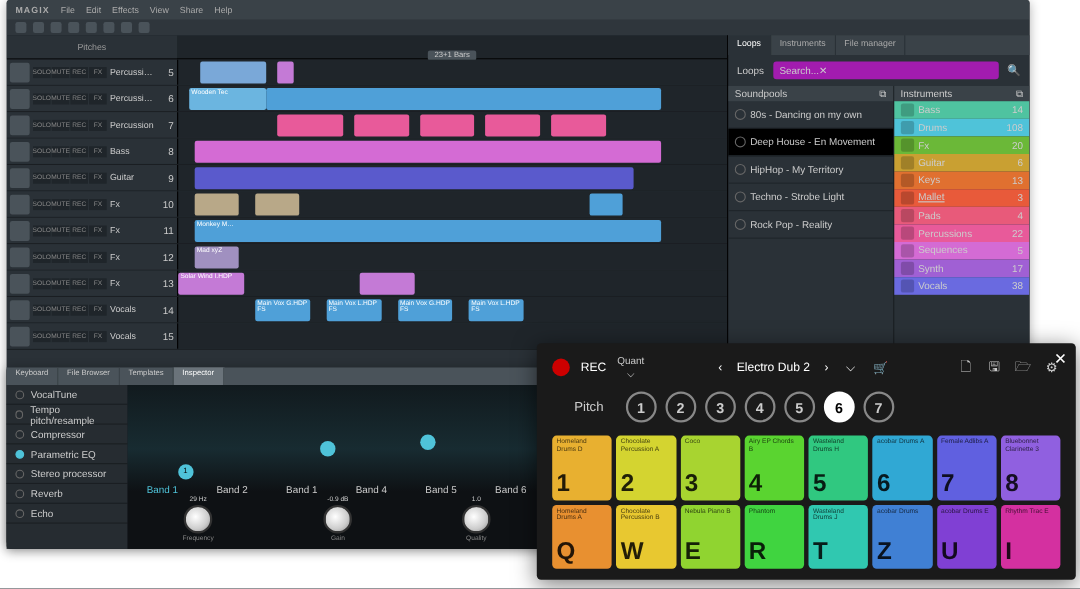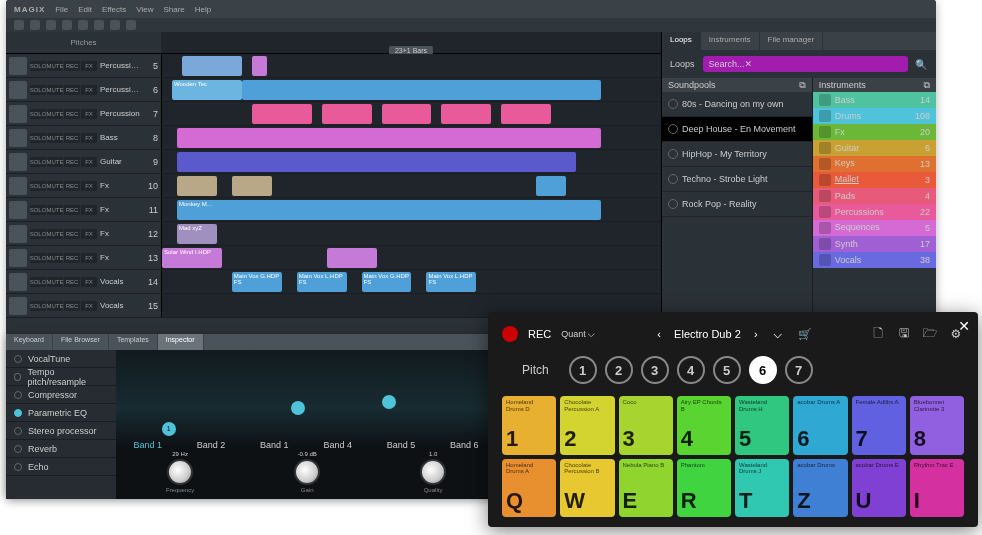--- a/index.html
+++ b/index.html
@@ -69,21 +69,21 @@
 .knobs{position:absolute;bottom:6px;left:0;right:0;display:flex;justify-content:space-around;}
 .knob{display:flex;flex-direction:column;align-items:center;gap:2px;}
 .knob .dial{width:26px;height:26px;border-radius:50%;background:radial-gradient(circle at 40% 40%, #fff, #ccc 60%, #888);border:2px solid #333;}
 .knob .klabel{font-size:6px;color:#888;}
 .knob .kval{font-size:6px;color:#ccc;}
 
 .pads-panel{position:absolute;right:4px;bottom:8px;width:490px;height:215px;background:#1a1a1a;border-radius:4px;box-shadow:0 4px 20px rgba(0,0,0,.5);display:flex;flex-direction:column;padding:10px 14px;}
 .pads-top{display:flex;align-items:center;gap:10px;height:24px;}
 .rec-btn{width:16px;height:16px;border-radius:50%;background:#c00;}
 .rec-label{font-size:11px;color:#fff;}
-.quant{font-size:11px;color:#ccc;display:flex;align-items:center;gap:2px;}
+.quant{font-size:11px;color:#ccc;display:flex;align-items:center;gap:2px;flex-direction:column;}
 .preset-nav{flex:1;display:flex;align-items:center;justify-content:center;gap:8px;}
 .preset-nav span{font-size:11px;color:#fff;}
 .nav-arrow{width:14px;height:14px;display:flex;align-items:center;justify-content:center;color:#ccc;}
 .top-icons{display:flex;gap:10px;}
 .top-icons span{width:16px;height:16px;display:flex;align-items:center;justify-content:center;color:#ccc;font-size:12px;}
 .close-x{position:absolute;right:8px;top:6px;color:#fff;font-size:14px;}
 .pitch-row{display:flex;align-items:center;gap:10px;margin:10px 0 12px 20px;}
 .pitch-row .lbl{font-size:12px;color:#ccc;margin-right:10px;}
 .pitch-btn{width:28px;height:28px;border-radius:50%;border:2px solid #888;display:flex;align-items:center;justify-content:center;font-size:13px;font-weight:bold;color:#ccc;}
 .pitch-btn.active{background:#fff;color:#000;border-color:#fff;}

